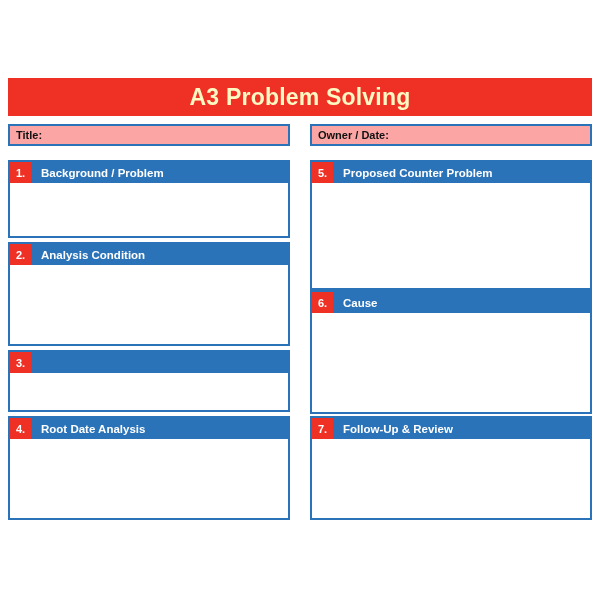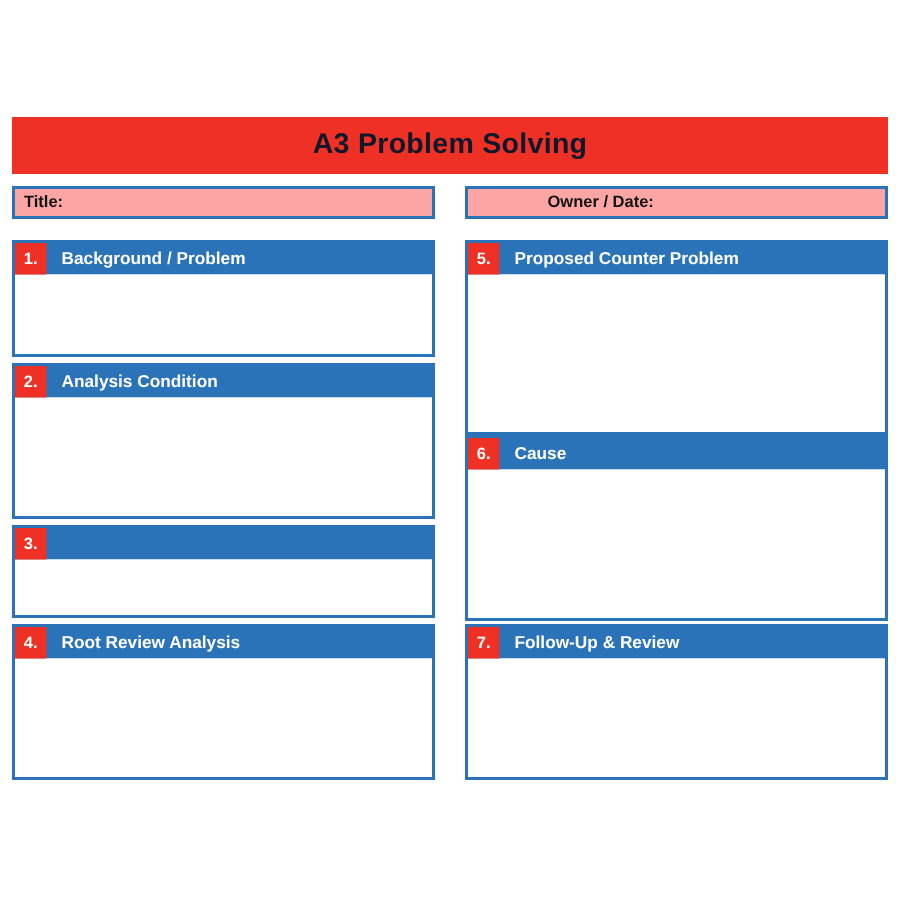--- a/index.html
+++ b/index.html
@@ -31,22 +31,22 @@
     left: 8px;
     top: 78px;
     width: 584px;
     height: 38px;
     background: #ee3124;
     display: flex;
     align-items: center;
     justify-content: center;
   }
   .banner-text {
-    color: #0f172a;
-    font-size: 19px;
+    color: #fef9c3;
+    font-size: 23px;
     font-weight: bold;
     letter-spacing: 0.2px;
   }
 
   
   .metabox {
     position: absolute;
     height: 22px;
     border: 2px solid #2b73b8;
     background: #fca5a5;
@@ -54,21 +54,21 @@
     display: flex;
     align-items: center;
   }
   .metabox .meta-label {
     font-size: 11px;
     font-weight: bold;
     color: #111111;
     padding-left: 6px;
   }
   #title-box { left: 8px; top: 124px; width: 282px; }
-  #owner-box { left: 310px; top: 124px; width: 282px; padding-left: 47px; }
+  #owner-box { left: 310px; top: 124px; width: 282px; }
 
   
   .section {
     position: absolute;
     border: 2px solid #2b73b8;
     box-sizing: border-box;
     background: #ffffff;
   }
   .section-header {
     height: 21px;
@@ -151,21 +151,21 @@
   <div class="section" id="sec-3">
     <div class="section-header">
       <span class="num-chip">3.</span>
     </div>
     <div class="section-body"></div>
   </div>
 
   <div class="section" id="sec-4">
     <div class="section-header">
       <span class="num-chip">4.</span>
-      <span class="section-title">Root Review Analysis</span>
+      <span class="section-title">Root Date Analysis</span>
     </div>
     <div class="section-body"></div>
   </div>
 
   <div class="section" id="sec-5">
     <div class="section-header">
       <span class="num-chip">5.</span>
       <span class="section-title">Proposed Counter Problem</span>
     </div>
     <div class="section-body"></div>

